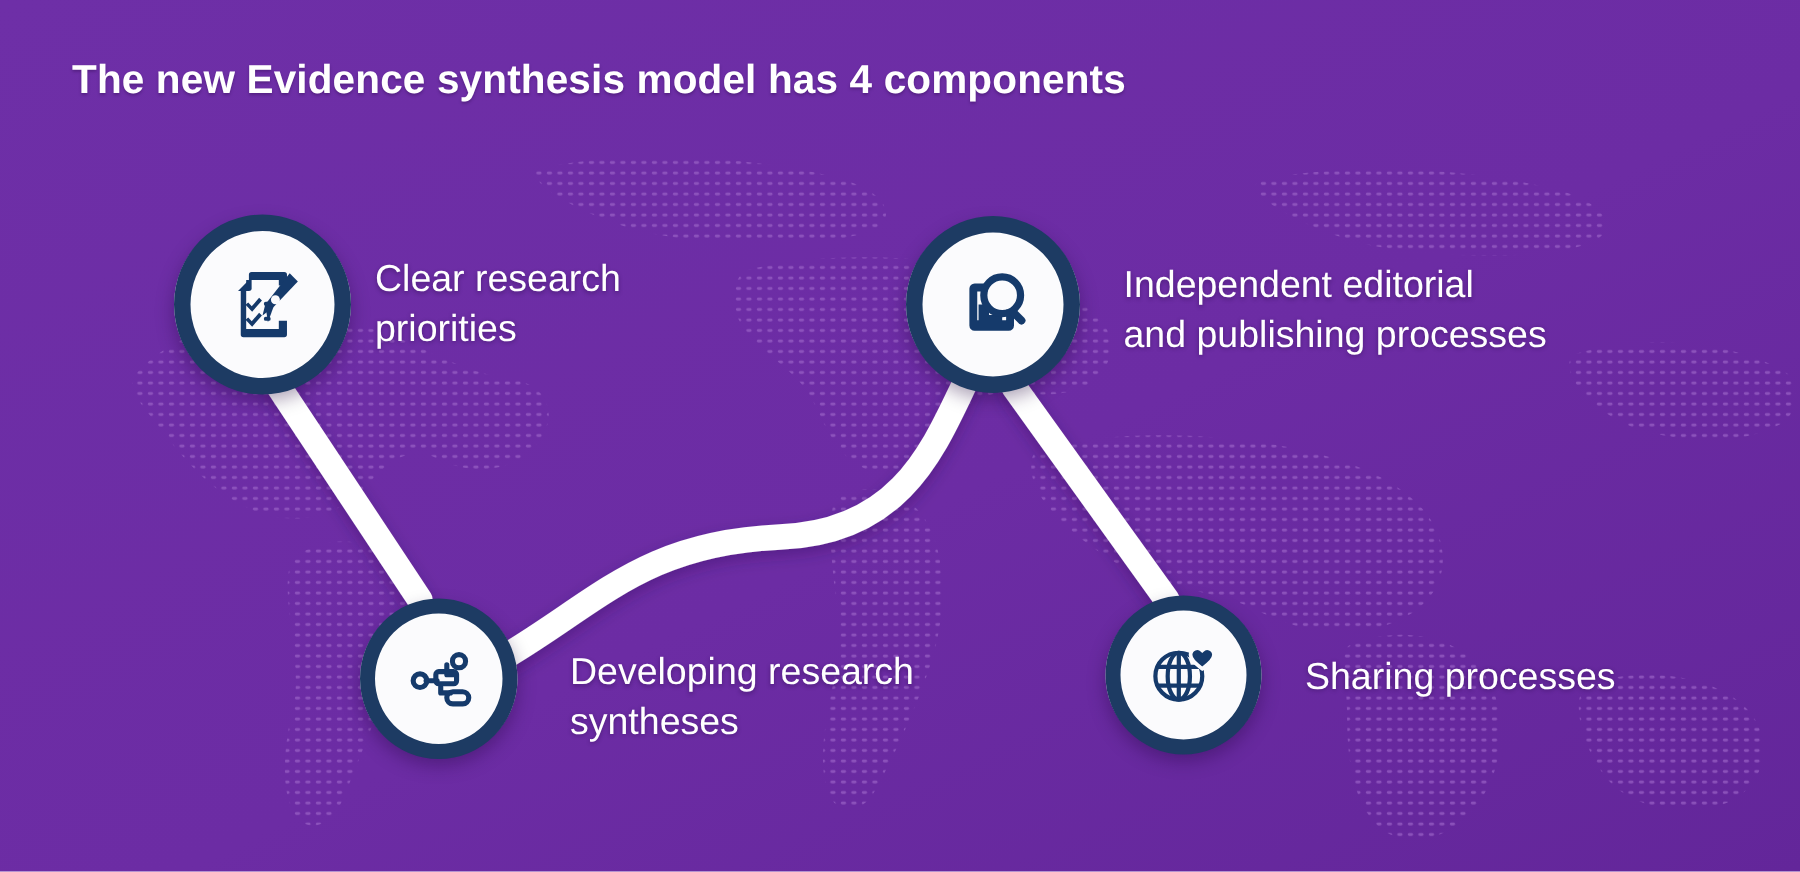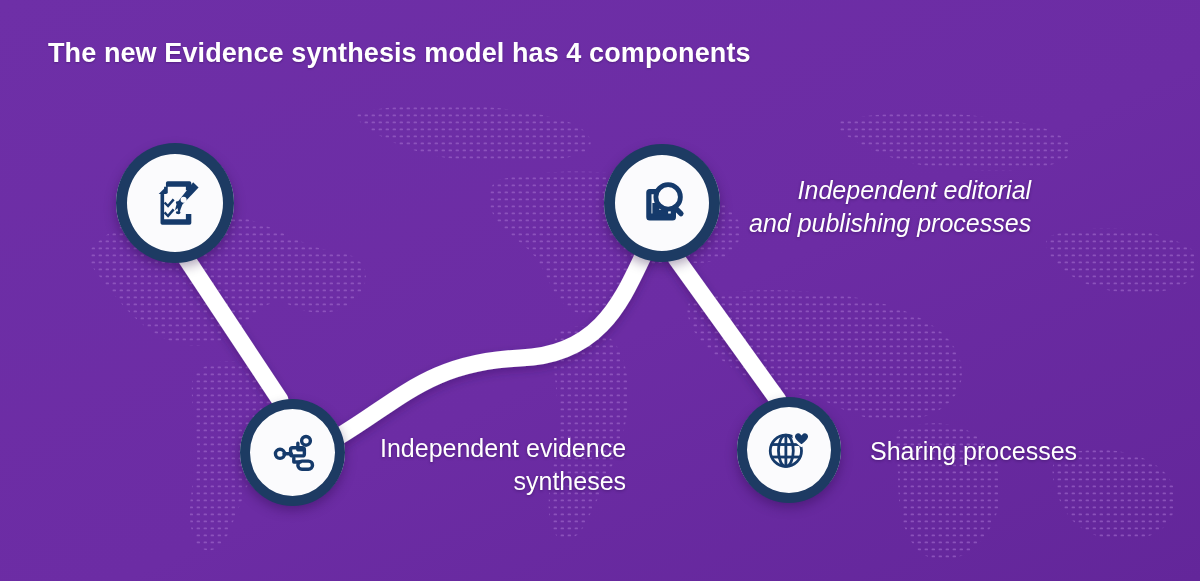--- a/index.html
+++ b/index.html
@@ -7,21 +7,20 @@
     padding: 0;
     background: #ffffff;
   }
   #infographic {
     position: relative;
     width: 1200px;
     height: 581px;
     overflow: hidden;
     font-family: "Liberation Sans", sans-serif;
     background: #6C2CA4;
-    text-align: right;
   }
   
   .bg-layer {
     position: absolute;
     inset: 0;
     width: 100%;
     height: 100%;
   }
   
   .title {
@@ -161,40 +160,42 @@
             <rect x="33" y="41" width="5" height="3" rx="1.4"></rect>
 
             <path d="M52 9 L58 15 L40 34 L32 40 L34 32 Z"></path>
             <path d="M34 32 L40 34 L36 45 Z"></path>
             <circle cx="41.5" cy="28.5" r="3.3" fill="#FBFBFD"></circle>
           </g>
         </svg>
       </span>
     </div>
   </div>
+  <div class="label" style="left:250px; top:170px;">Clear research
+priorities</div>
 
   <div class="node" style="left:604px; top:145px; width:116px; height:116px;">
     <div class="node-ring" style="width:96px; height:96px; border-width:11px;">
       <span class="node-icon">
         <svg width="56" height="56" viewBox="0 0 64 64">
           <g fill="#153A6B">
 
             <path d="M14 20 a4 4 0 0 1 4-4 h10 v6 h-8 v22 h22 v-8 h6 v12 a4 4 0 0 1-4 4 H18
                      a4 4 0 0 1-4-4 Z"></path>
 
             <path d="M21 32 h8 v8 h10 v6 H21 Z"></path>
 
             <circle cx="39" cy="25" r="14" fill="none" stroke="#153A6B" stroke-width="5.5"></circle>
             <rect x="47.5" y="33.5" width="6" height="15" rx="3" transform="rotate(-45 50.5 41)"></rect>
           </g>
         </svg>
       </span>
     </div>
   </div>
-  <div class="label" style="left:749px; top:174px;font-style:italic;">Independent editorial
+  <div class="label" style="left:749px; top:174px;">Independent editorial
 and publishing processes</div>
 
   <div class="node" style="left:240px; top:400px; width:105px; height:105px;">
     <div class="node-ring" style="width:87px; height:87px; border-width:10px;">
       <span class="node-icon">
         <svg width="52" height="52" viewBox="0 0 64 64">
           <g fill="none" stroke="#153A6B" stroke-width="4.2" stroke-linecap="round" stroke-linejoin="round">
 
             <path d="M21 33 h9"></path>
             <path d="M44 28 h-6 v-8"></path>
@@ -207,21 +208,21 @@
             <circle cx="16" cy="33" r="5.6" fill="none" stroke="#153A6B" stroke-width="4.2"></circle>
 
             <circle cx="48" cy="17" r="5.4" fill="none" stroke="#153A6B" stroke-width="4.2"></circle>
 
             <rect x="38" y="42" width="18" height="10" rx="5" fill="none" stroke="#153A6B" stroke-width="4.2"></rect>
           </g>
         </svg>
       </span>
     </div>
   </div>
-  <div class="label" style="left:380px; top:432px;">Independent evidence
+  <div class="label" style="left:380px; top:432px;">Developing research
 syntheses</div>
 
   <div class="node" style="left:737px; top:398px; width:104px; height:104px;">
     <div class="node-ring" style="width:86px; height:86px; border-width:10px;">
       <span class="node-icon">
         <svg width="50" height="50" viewBox="0 0 64 64">
           <g stroke="#153A6B" fill="none" stroke-width="3.6">
             <circle cx="28" cy="33" r="20"></circle>
             <ellipse cx="28" cy="33" rx="9.5" ry="20"></ellipse>
             <path d="M9 25 H47"></path>

